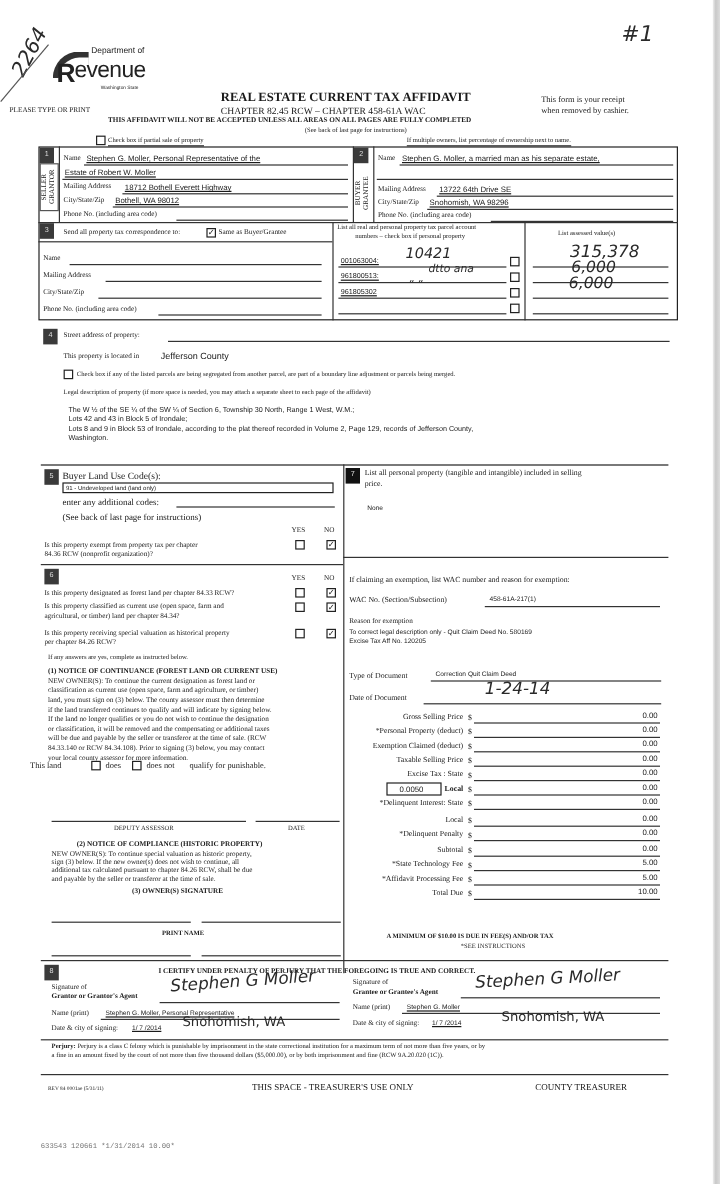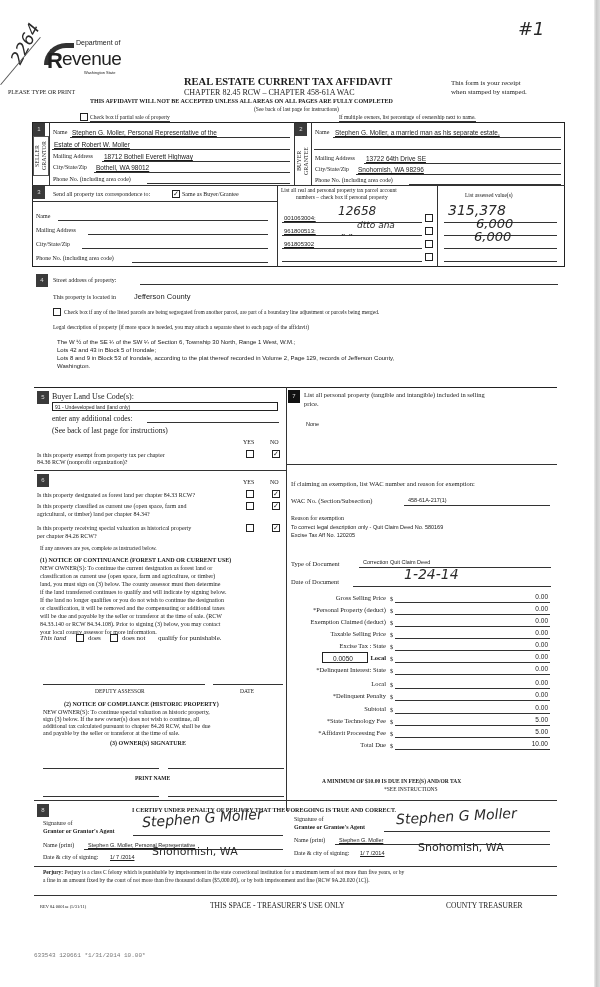--- a/index.html
+++ b/index.html
@@ -38,21 +38,21 @@
   <div class="abs" style="left:0;top:5px;width:30px;height:22px;border:5px solid #333;border-right:none;border-bottom:none;border-radius:24px 0 0 0;"></div>
   <div class="abs sans" style="left:32px;top:1px;font-size:7px;">Department of</div>
   <div class="abs sans" style="left:3px;top:10px;font-size:22px;font-weight:bold;color:#222;">R</div>
   <div class="abs sans" style="left:18px;top:10px;font-size:19px;letter-spacing:-0.5px;color:#222;">evenue</div>
   <div class="abs sans" style="left:40px;top:32px;font-size:4px;">Washington State</div>
 </div>
 <div class="t t6" style="left:8px;top:88px;">PLEASE TYPE OR PRINT</div>
 <div class="t b" style="left:184px;top:76px;font-size:10.5px;line-height:12px;">REAL ESTATE CURRENT TAX AFFIDAVIT</div>
 <div class="t" style="left:184px;top:88px;font-size:8px;">CHAPTER 82.45 RCW – CHAPTER 458-61A WAC</div>
 <div class="t" style="left:451px;top:79px;font-size:7px;">This form is your receipt</div>
-<div class="t" style="left:451px;top:88px;font-size:7px;">when stamped by stamped.</div>
+<div class="t" style="left:451px;top:88px;font-size:7px;">when removed by cashier.</div>
 <div class="t b t6" style="left:90px;top:97px;">THIS AFFIDAVIT WILL NOT BE ACCEPTED UNLESS ALL AREAS ON ALL PAGES ARE FULLY COMPLETED</div>
 <div class="t t5" style="left:254px;top:106px;">(See back of last page for instructions)</div>
 <div class="cb" style="left:80px;top:113px;"></div>
 <div class="t t5 u" style="left:90px;top:114px;">Check box if partial sale of property</div>
 <div class="t t5 u" style="left:339px;top:114px;">If multiple owners, list percentage of ownership next to name.</div>
 
 <div class="box" style="left:32px;top:122px;width:533px;height:145px;"></div>
 <div class="vl" style="left:294px;top:122px;height:63px;"></div>
 <div class="hl" style="left:32px;top:185px;width:533px;"></div>
 
@@ -107,23 +107,23 @@
 <div class="hl" style="left:132px;top:262px;width:136px;"></div>
 
 <div class="vl" style="left:277px;top:185px;height:82px;"></div>
 <div class="vl" style="left:437px;top:185px;height:82px;"></div>
 <div class="t t5" style="left:281px;top:187px;">List all real and personal property tax parcel account</div>
 <div class="t t5" style="left:296px;top:194px;">numbers – check box if personal property</div>
 <div class="t t5" style="left:465px;top:192px;">List assessed value(s)</div>
 
 <div>
   <div class="t fill" style="left:284px;top:214px;text-decoration:underline;font-size:6px;">001063004:</div>
-  <div class="t hand" style="left:338px;top:207px;font-size:12px;">12658</div>
+  <div class="t hand" style="left:338px;top:207px;font-size:12px;">10421</div>
   <div class="cb" style="left:425px;top:214px;"></div>
-  <div class="t hand" style="left:448px;top:206px;font-size:14px;">315,378</div>
+  <div class="t hand" style="left:475px;top:206px;font-size:14px;">315,378</div>
   <div class="hl" style="left:282px;top:222px;width:140px;"></div>
   <div class="hl" style="left:444px;top:222px;width:113px;"></div>
 </div>
 <div>
   <div class="t fill" style="left:284px;top:227px;text-decoration:underline;font-size:6px;">961800513:</div>
   <div class="t hand" style="left:336px;top:221px;font-size:9px;margin-left:21px;">dtto ana</div>
   <div class="cb" style="left:425px;top:227px;"></div>
   <div class="t hand" style="left:476px;top:219px;font-size:13px;">6,000</div>
   <div class="hl" style="left:282px;top:235px;width:140px;"></div>
   <div class="hl" style="left:444px;top:235px;width:113px;"></div>
@@ -204,21 +204,21 @@
   <div class="t t6" style="left:40px;top:564px;">NEW OWNER(S): To continue the current designation as forest land or</div>
   <div class="t t6" style="left:40px;top:572px;">classification as current use (open space, farm and agriculture, or timber)</div>
   <div class="t t6" style="left:40px;top:580px;">land, you must sign on (3) below. The county assessor must then determine</div>
   <div class="t t6" style="left:40px;top:588px;">if the land transferred continues to qualify and will indicate by signing below.</div>
   <div class="t t6" style="left:40px;top:596px;">If the land no longer qualifies or you do not wish to continue the designation</div>
   <div class="t t6" style="left:40px;top:604px;">or classification, it will be removed and the compensating or additional taxes</div>
   <div class="t t6" style="left:40px;top:612px;">will be due and payable by the seller or transferor at the time of sale. (RCW</div>
   <div class="t t6" style="left:40px;top:620px;">84.33.140 or RCW 84.34.108). Prior to signing (3) below, you may contact</div>
   <div class="t t6" style="left:40px;top:628px;">your local county assessor for more information.</div>
 </div>
-<div class="t t6" style="left:40px;top:634px;font-size:7px;font-style:italic;">This land</div>
+<div class="t t6" style="left:25px;top:634px;font-size:7px;">This land</div>
 <div class="cb" style="left:76px;top:634px;"></div>
 <div class="t" style="left:88px;top:634px;">does</div>
 <div class="cb" style="left:110px;top:634px;"></div>
 <div class="t" style="left:122px;top:634px;">does not</div>
 <div class="t" style="left:158px;top:634px;">qualify for punishable.</div>
 
 <div class="hl" style="left:43px;top:684px;width:162px;"></div>
 <div class="hl" style="left:213px;top:684px;width:70px;"></div>
 <div class="t t5" style="left:95px;top:688px;">DEPUTY ASSESSOR</div>
 <div class="t t5" style="left:240px;top:688px;">DATE</div>

